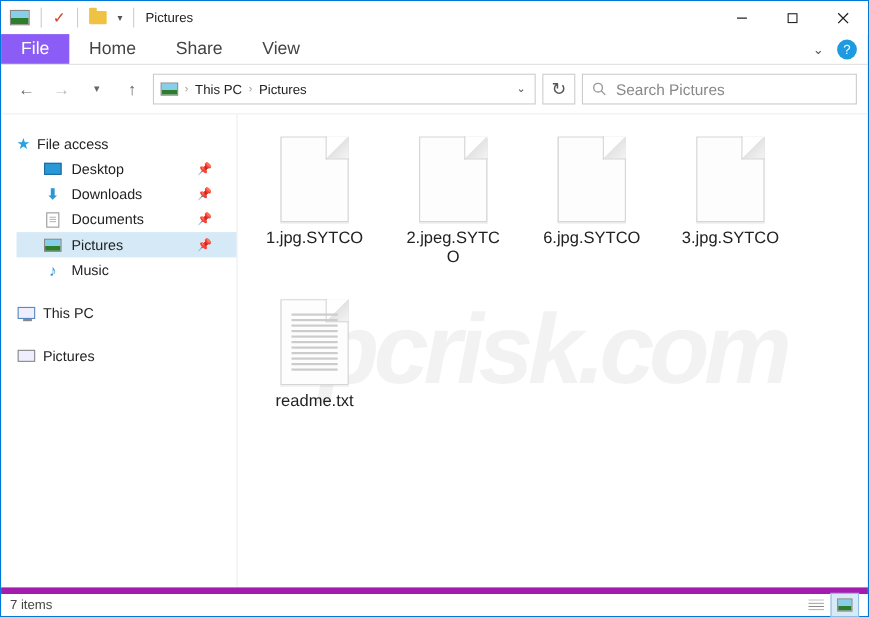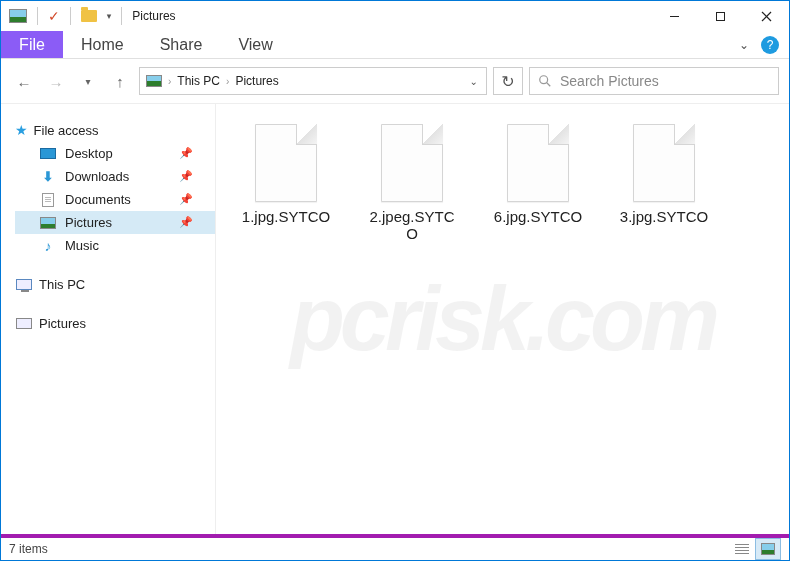--- a/index.html
+++ b/index.html
@@ -64,21 +64,21 @@
 .file-item { width: 96px; display: flex; flex-direction: column; align-items: center; gap: 6px; }
 .blank-file-icon { width: 62px; height: 78px; background: #fdfdfd; border: 1px solid #d5d5d5; border-top-right-radius: 2px; position: relative; box-shadow: 0 1px 1px rgba(0,0,0,0.06); }
 .blank-file-icon::before { content: ""; position: absolute; top: -1px; right: -1px; width: 20px; height: 20px; background: linear-gradient(135deg, #fff 48%, #e3e3e3 50%, #f4f4f4 100%); border-left: 1px solid #d5d5d5; border-bottom: 1px solid #d5d5d5; }
 .txt-lines::after { content:""; position:absolute; left:9px; right:9px; top:12px; height:2px; background:#ccc; box-shadow: 0 5px #ccc,0 10px #ccc,0 15px #ccc,0 20px #ccc,0 25px #ccc,0 30px #ccc,0 35px #ccc,0 40px #ccc,0 45px #ccc,0 50px #ccc; }
 .file-label { font-size: 15px; color: #222; text-align: center; max-width: 110px; word-break: break-word; }
 
 
 .watermark { position: absolute; left: 50%; top: 50%; transform: translate(-50%, -50%) rotate(0deg); font-size: 90px; font-weight: 700; color: rgba(0,0,0,0.05); letter-spacing: -5px; pointer-events: none; user-select: none; white-space: nowrap; font-style: italic; }
 
 
-.statusbar { height: 26px; border-top: 4px solid #a21caf; display: flex; align-items: center; padding: 0 8px; font-size: 12px; color: #444; }
+.statusbar { height: 26px; border-top: 6px solid #a21caf; display: flex; align-items: center; padding: 0 8px; font-size: 12px; color: #444; }
 .view-toggles { margin-left: auto; display: flex; gap: 0; }
 .vt { width: 26px; height: 22px; border: 1px solid transparent; display: flex; align-items: center; justify-content: center; }
 .vt.active { border-color: #8cbde2; background: #d7eaf7; }
 .vt svg, .vt .thumb-icon { width: 14px; height: 12px; }
 .details-lines { width: 14px; height: 10px; background: linear-gradient(#888 1px, transparent 1px) 0 0/100% 3px; }
 </style>
 </head>
 <body>
 
 <div class="window">
@@ -220,20 +220,24 @@
         <div class="file-label">2.jpeg.SYTCO</div>
       </div>
       <div class="file-item">
         <div class="blank-file-icon"></div>
         <div class="file-label">6.jpg.SYTCO</div>
       </div>
       <div class="file-item">
         <div class="blank-file-icon"></div>
         <div class="file-label">3.jpg.SYTCO</div>
       </div>
+      <div class="file-item">
+        <div class="blank-file-icon txt-lines"></div>
+        <div class="file-label">readme.txt</div>
+      </div>
     </div>
   </div>
 
   <div class="statusbar">
     <span>7 items</span>
     <div class="view-toggles">
       <div class="vt">
         <div class="details-lines"></div>
       </div>
       <div class="vt active">

